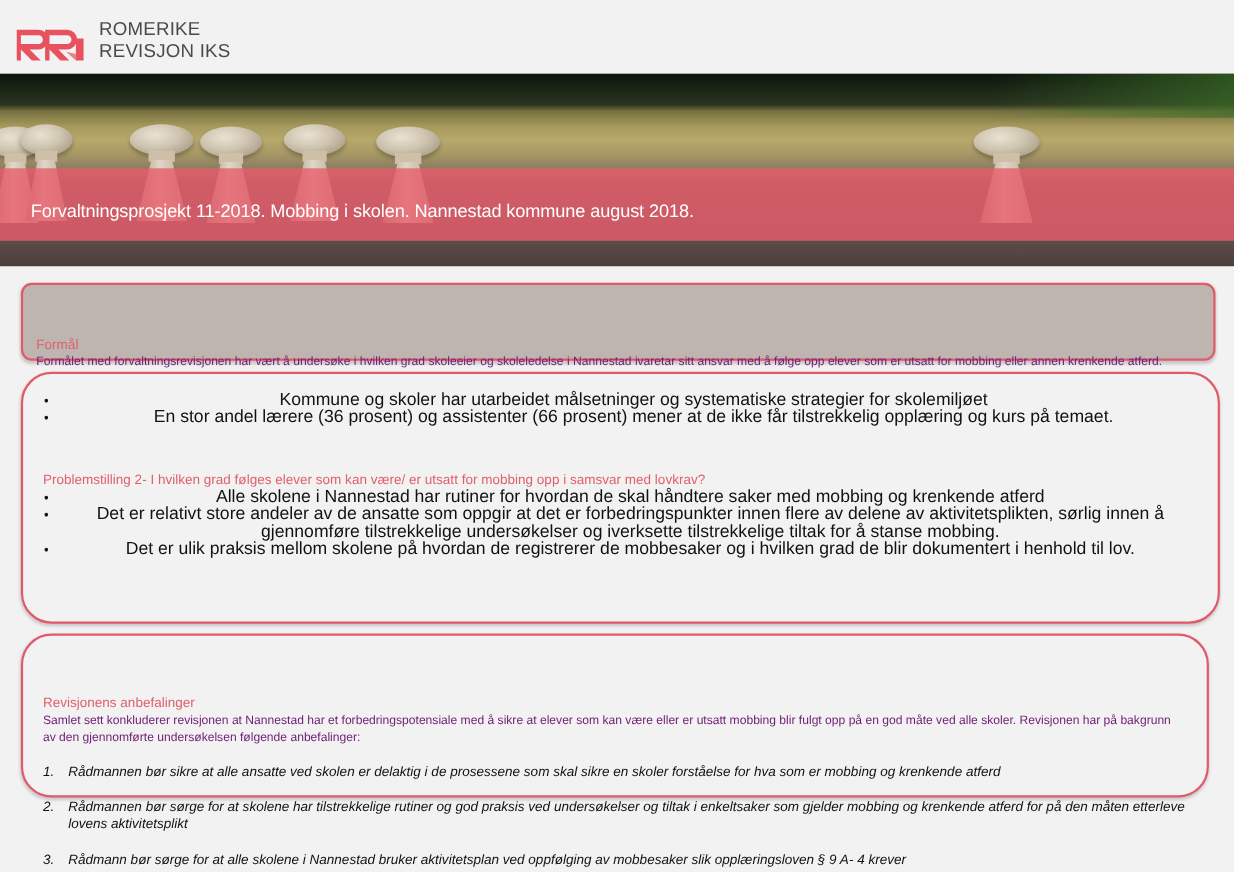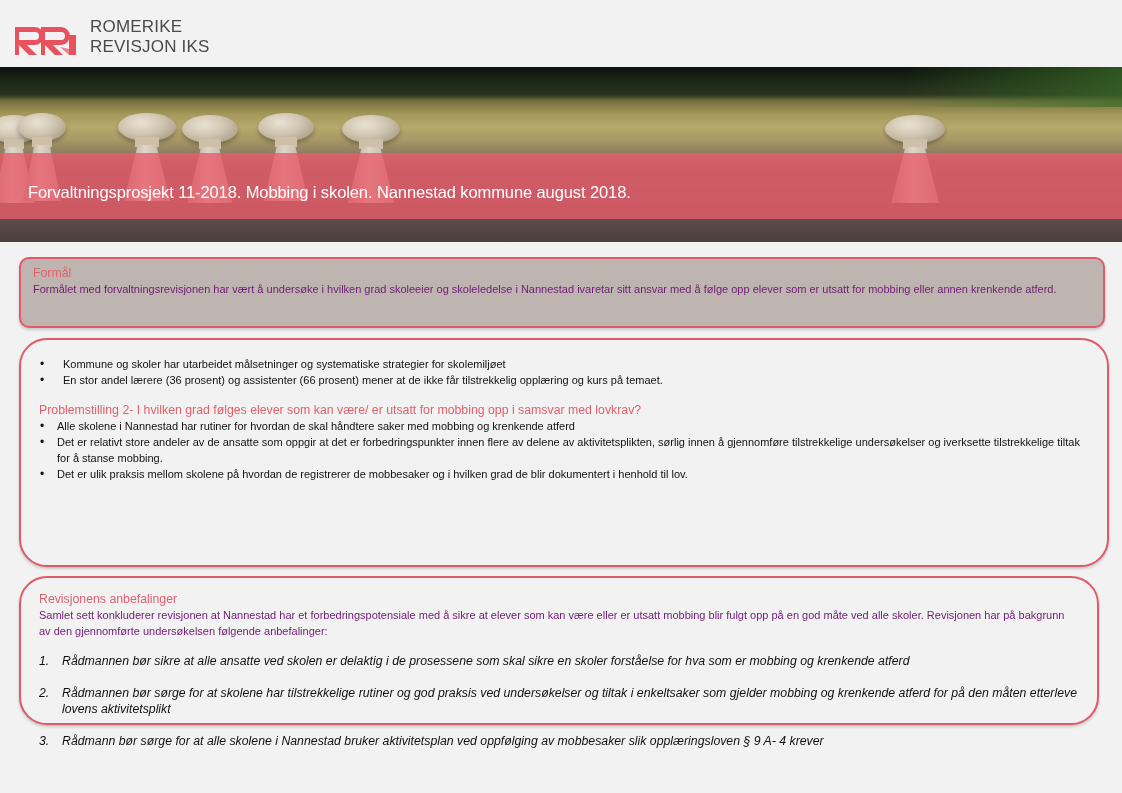--- a/index.html
+++ b/index.html
@@ -63,39 +63,39 @@
     position: absolute; left: 28px; top: 116px;
     font-size: 16.5px; color: #fff; white-space: nowrap; letter-spacing: -0.1px;
   }
 
   
   .box {
     position: absolute;
     border: 2.5px solid #e05a6a;
     box-shadow: 0 2px 3px rgba(0,0,0,0.18);
   }
-  .box-title { color: #e0606e; font-size: 12.3px; line-height: 16px; }
+  .box-title { color: #e0606e; font-size: 12.3px; line-height: 16px; margin-top: 40px; }
   .box-text { font-size: 11px; line-height: 16px; color: #701a75; }
 
   .box-formal {
     left: 19px; top: 257px; width: 1086px; height: 71px;
     border-radius: 10px; background: #beb5b0;
     padding: 6px 12px 0 12px;
   }
 
   .box-problem {
     left: 19px; top: 338px; width: 1090px; height: 229px;
     border-radius: 28px; background: #f2f2f2;
     padding: 16px 18px 0 18px;
   }
   .pgroup { margin-bottom: 14px; }
   .bullets { list-style: none; }
   .bullets li {
     position: relative; padding-left: 24px;
-    font-size: 11px; line-height: 16px; color: #111;
+    font-size: 16px; line-height: 16px; color: #111; text-align: center;
   }
   .bullets li::before {
     content: "•"; position: absolute; left: 1px; top: 0; font-size: 12px;
   }
   .pgroup.g2 .bullets li { padding-left: 18px; }
   .pgroup.g2 .bullets li::before { left: 1px; }
 
   .box-rec {
     left: 19px; top: 576px; width: 1080px; height: 149px;
     border-radius: 28px; background: #f2f2f2;

